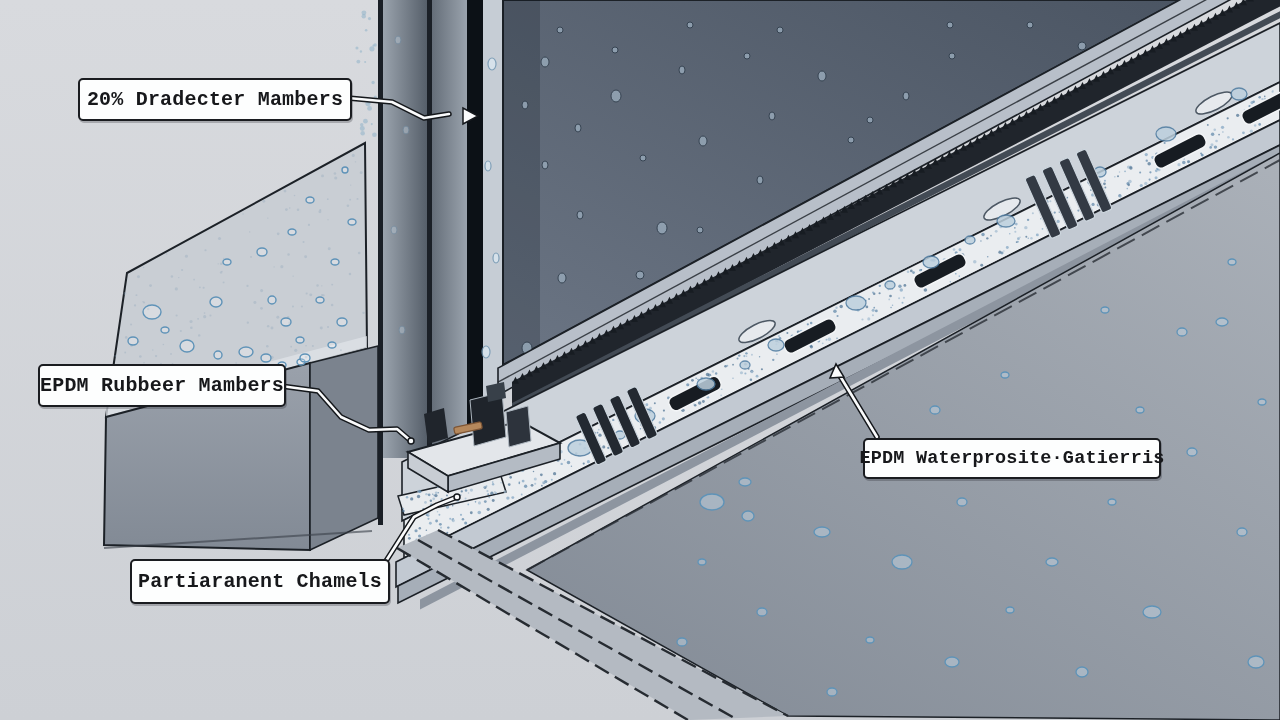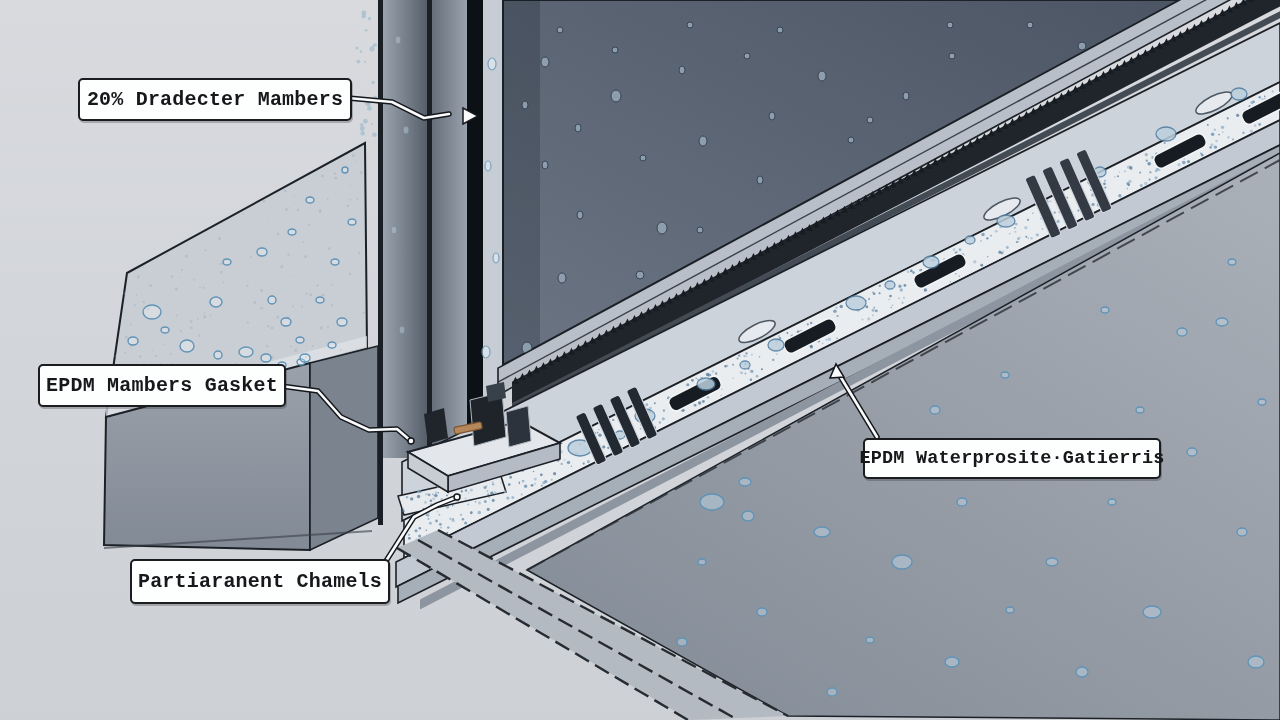--- a/index.html
+++ b/index.html
@@ -997,21 +997,21 @@
           <path d="M386 561 L414 517 L437 505 L457 497" fill="none" stroke="#fafbfc" stroke-width="2.6" stroke-linecap="round" stroke-linejoin="round"></path>
           <circle cx="457" cy="497" r="3" fill="#fafbfc" stroke="#14171b" stroke-width="1.5"></circle>
         </g>
       </g>
   </svg>
 
   <div class="callout" style="left: 78px; top: 78px; width: 270px; height: 39px;">
       <span>20% Dradecter Mambers</span>
     </div>
   <div class="callout" style="left: 38px; top: 364px; width: 244px; height: 39px;">
-      <span>EPDM Mambers Gasket</span>
+      <span>EPDM Rubbeer Mambers</span>
     </div>
   <div class="callout" style="left: 863px; top: 438px; width: 294px; height: 37px; font-size: 18.5px;">
       <span>EPDM Waterprosite·Gatierris</span>
     </div>
   <div class="callout" style="left: 130px; top: 559px; width: 256px; height: 41px;">
       <span>Partiaranent Chamels</span>
     </div>
 </div>
 
 </body></html>

